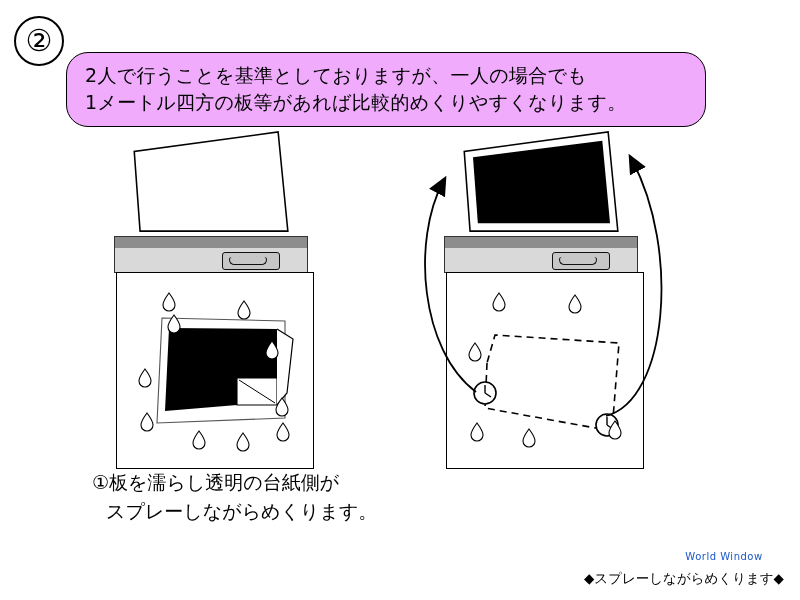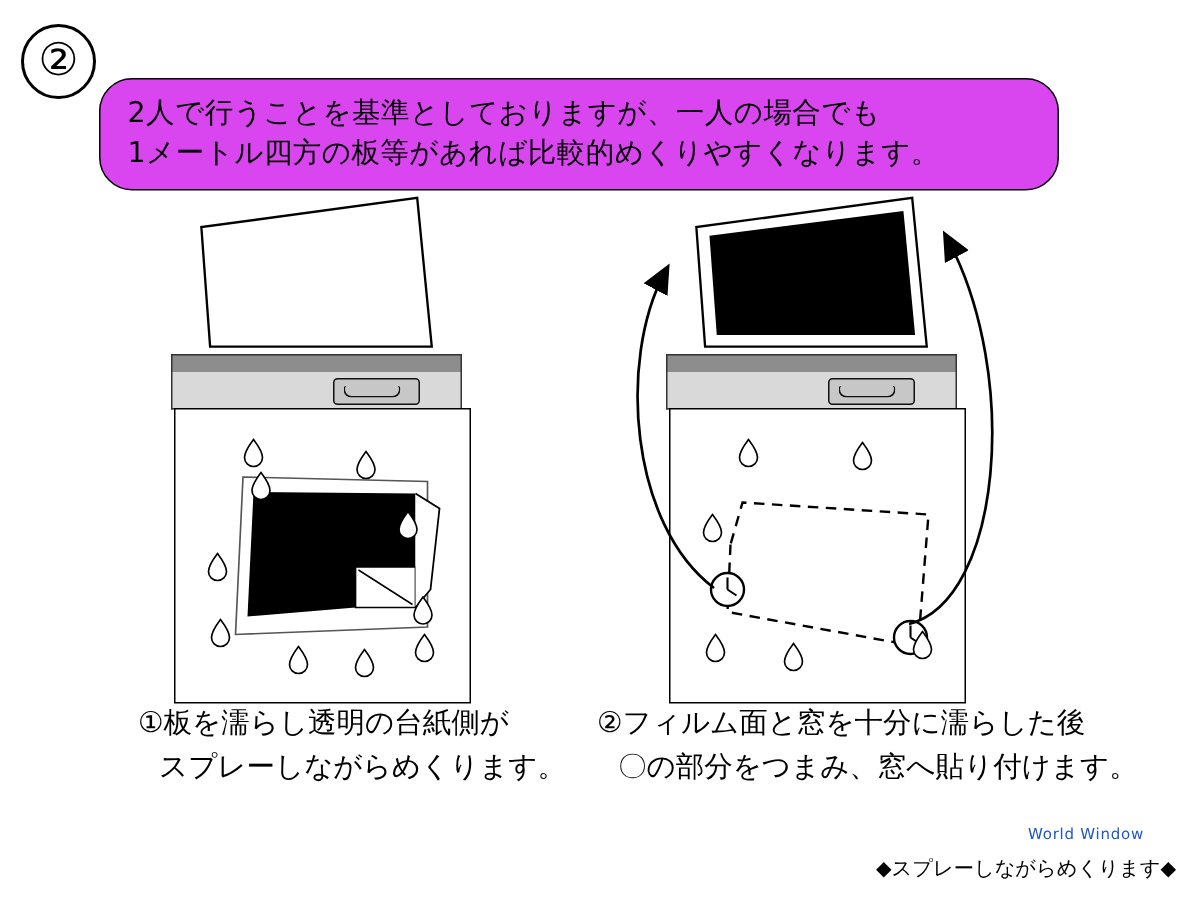--- a/index.html
+++ b/index.html
@@ -19,21 +19,21 @@
     border:2px solid #000;border-radius:50%;
     display:flex;align-items:center;justify-content:center;
     font-size:30px;line-height:1;color:#000;
   }
 
   
   .caption-box{
     position:absolute;left:66px;top:52px;
     width:640px;height:75px;
     border:1.6px solid #000;border-radius:22px;
-    background:#d946ef;
+    background:#f0abfc;
     box-sizing:border-box;
     padding:9px 16px 0 18px;
   }
   .caption-box .line{
     font-size:19px;
     letter-spacing:.3px;
     line-height:1.42;
     white-space:nowrap;
     color:#000;
   }
@@ -194,23 +194,19 @@
     </defs>
     <path d="M476 392 C 420 350, 412 240, 443 182" fill="none" stroke="#000" stroke-width="1.8" marker-end="url(#ah)"></path>
     <path d="M606 416 C 668 400, 680 250, 632 160" fill="none" stroke="#000" stroke-width="1.8" marker-end="url(#ah)"></path>
   </svg>
 
   <div class="sub-caption sub-left">
     <span class="l">①板を濡らし透明の台紙側が</span>
     <span class="l">スプレーしながらめくります。</span>
   </div>
 
-  <div class="sub-caption sub-right">
-    <span class="l">②フィルム面と窓を十分に濡らした後</span>
-    <span class="l">〇の部分をつまみ、窓へ貼り付けます。</span>
-  </div>
 
   <div class="logo-wrap">
     <div class="logo-sub">World Window</div>
   </div>
   <div class="footer-company">◆スプレーしながらめくります◆</div>
 
 </div>
 
 </body></html>

